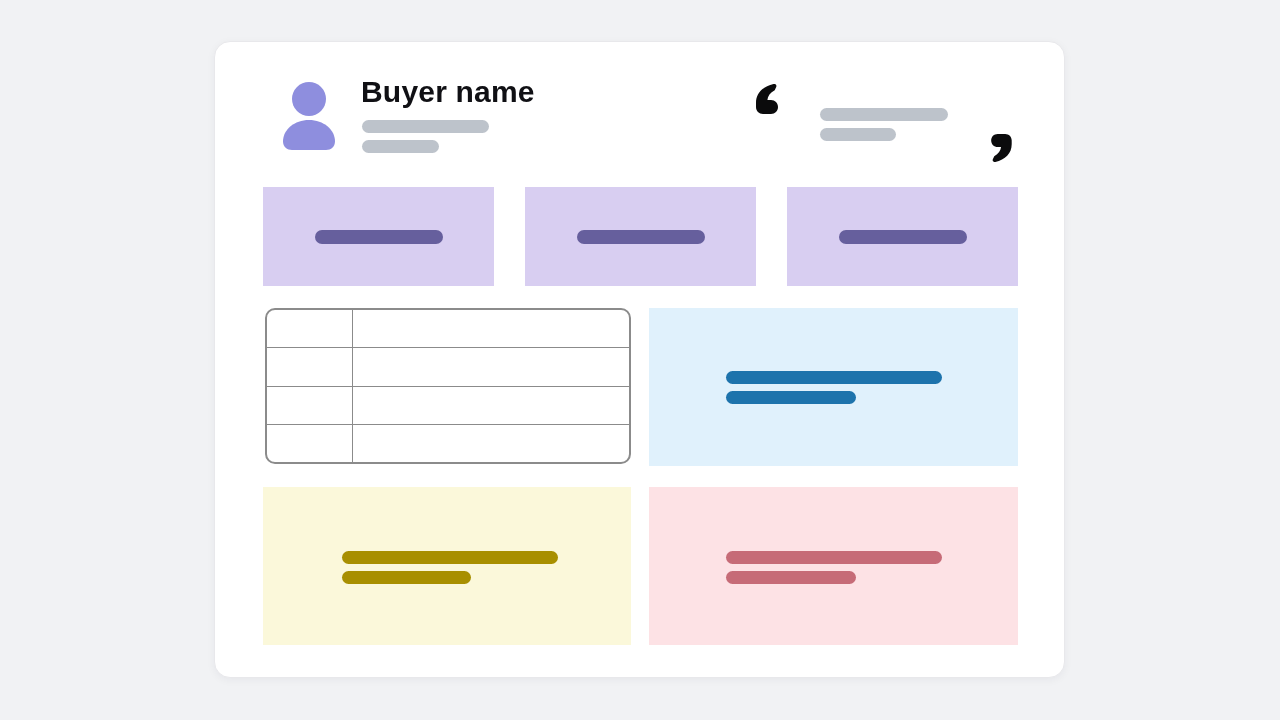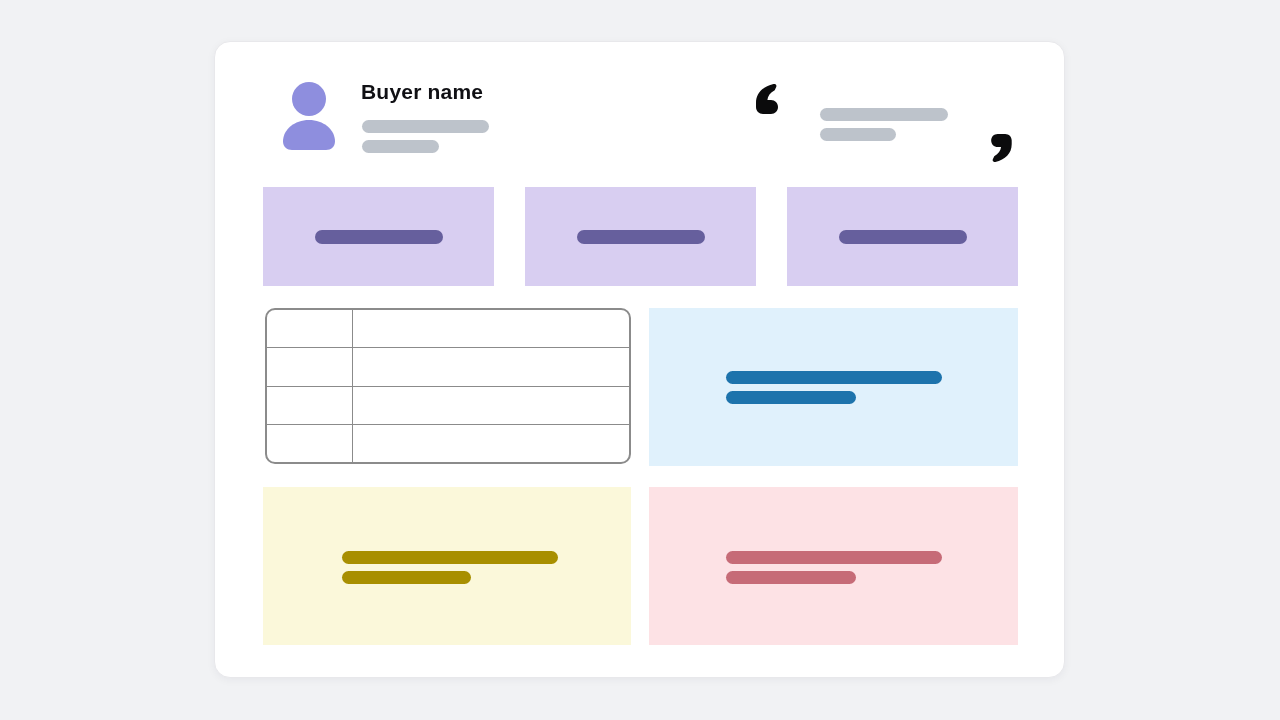--- a/index.html
+++ b/index.html
@@ -12,21 +12,21 @@
   .persona-card{
     position:absolute;left:214px;top:41px;width:851px;height:637px;
     background:#ffffff;border:1px solid #e8e8eb;border-radius:16px;
     box-shadow:0 2px 8px rgba(25,25,50,0.05);
     box-sizing:border-box;
   }
   
   .avatar{position:absolute;left:68px;top:40px;width:52px;height:68px;color:#8e8ede;}
   .buyer-name{
     position:absolute;left:146px;top:36px;
-    font-size:21px;line-height:28px;font-weight:700;color:#101014;
+    font-size:30px;line-height:28px;font-weight:700;color:#101014;
     letter-spacing:0.2px;white-space:nowrap;
   }
   .ph-bar{height:13px;border-radius:6.5px;background:#bdc3cb;}
   .name-bars{position:absolute;left:147px;top:78px;display:flex;flex-direction:column;gap:7px;}
   .name-bars .b1{width:127px;}
   .name-bars .b2{width:77px;}
   
   .quote-open{position:absolute;left:539px;top:42px;width:28px;height:30px;color:#0b0b0c;}
   .quote-close{position:absolute;left:774px;top:92px;width:23px;height:28px;color:#0b0b0c;}
   .quote-bars{position:absolute;left:605px;top:66px;display:flex;flex-direction:column;gap:7px;}

